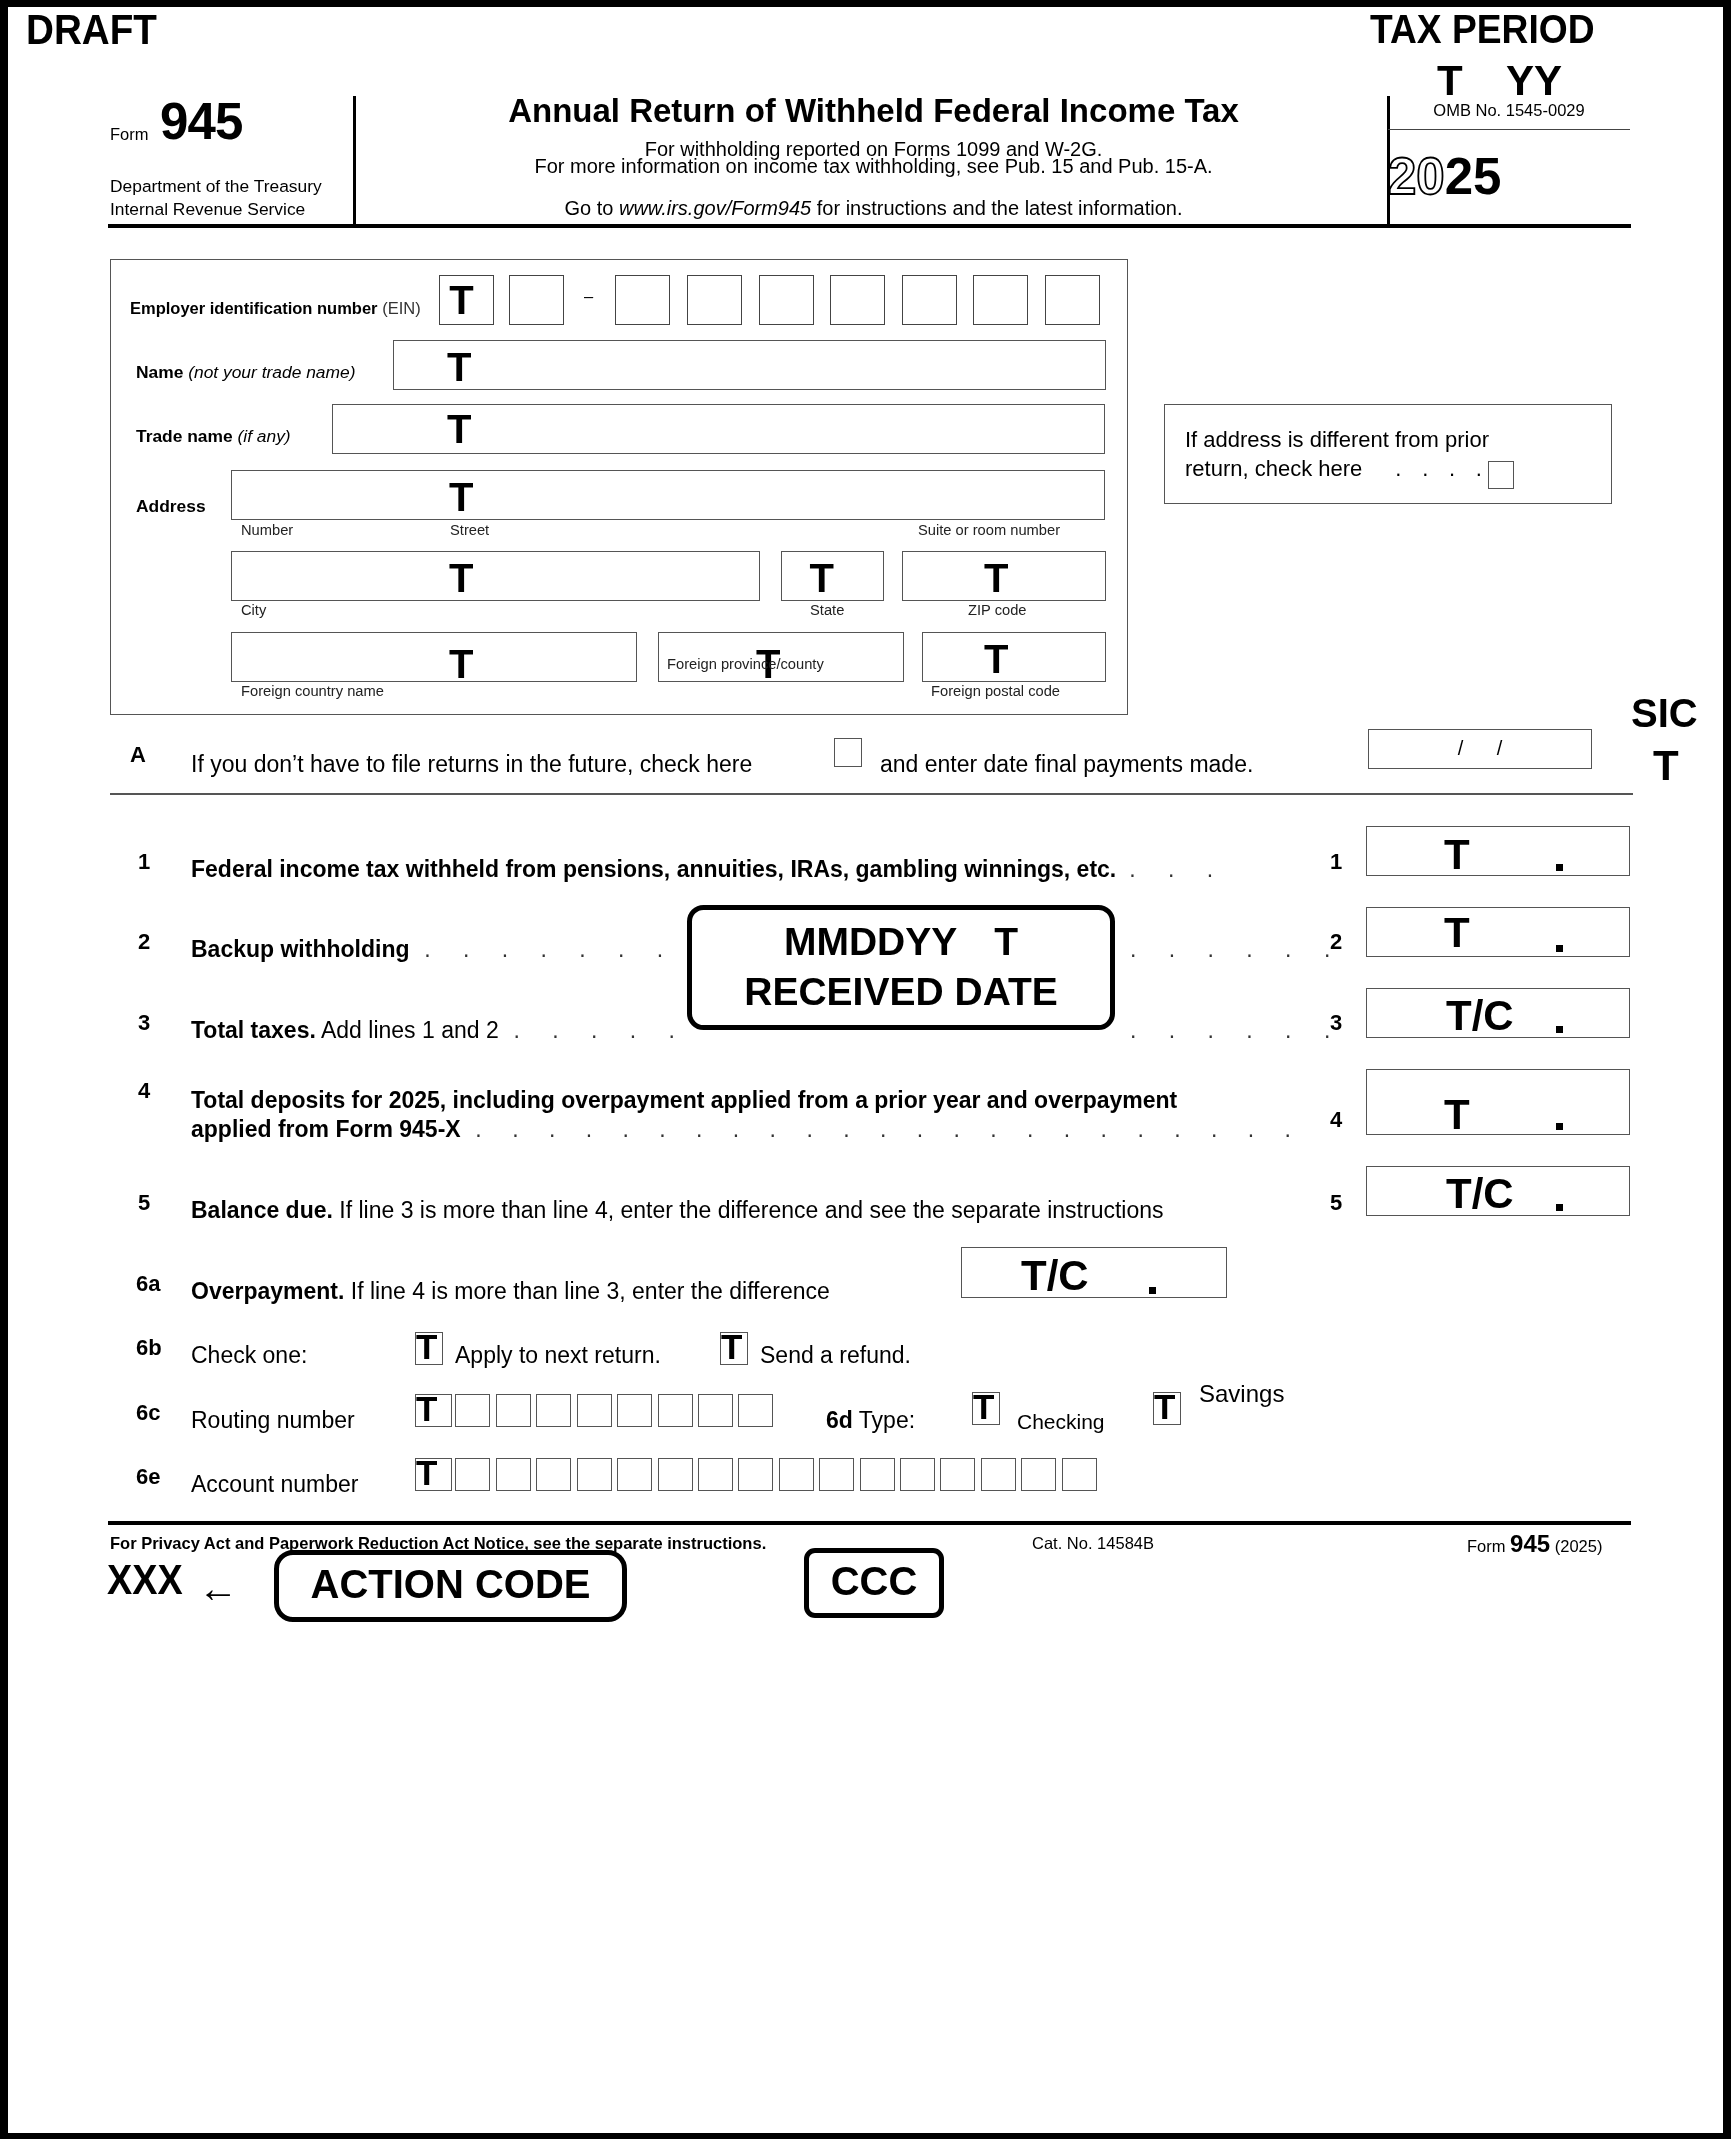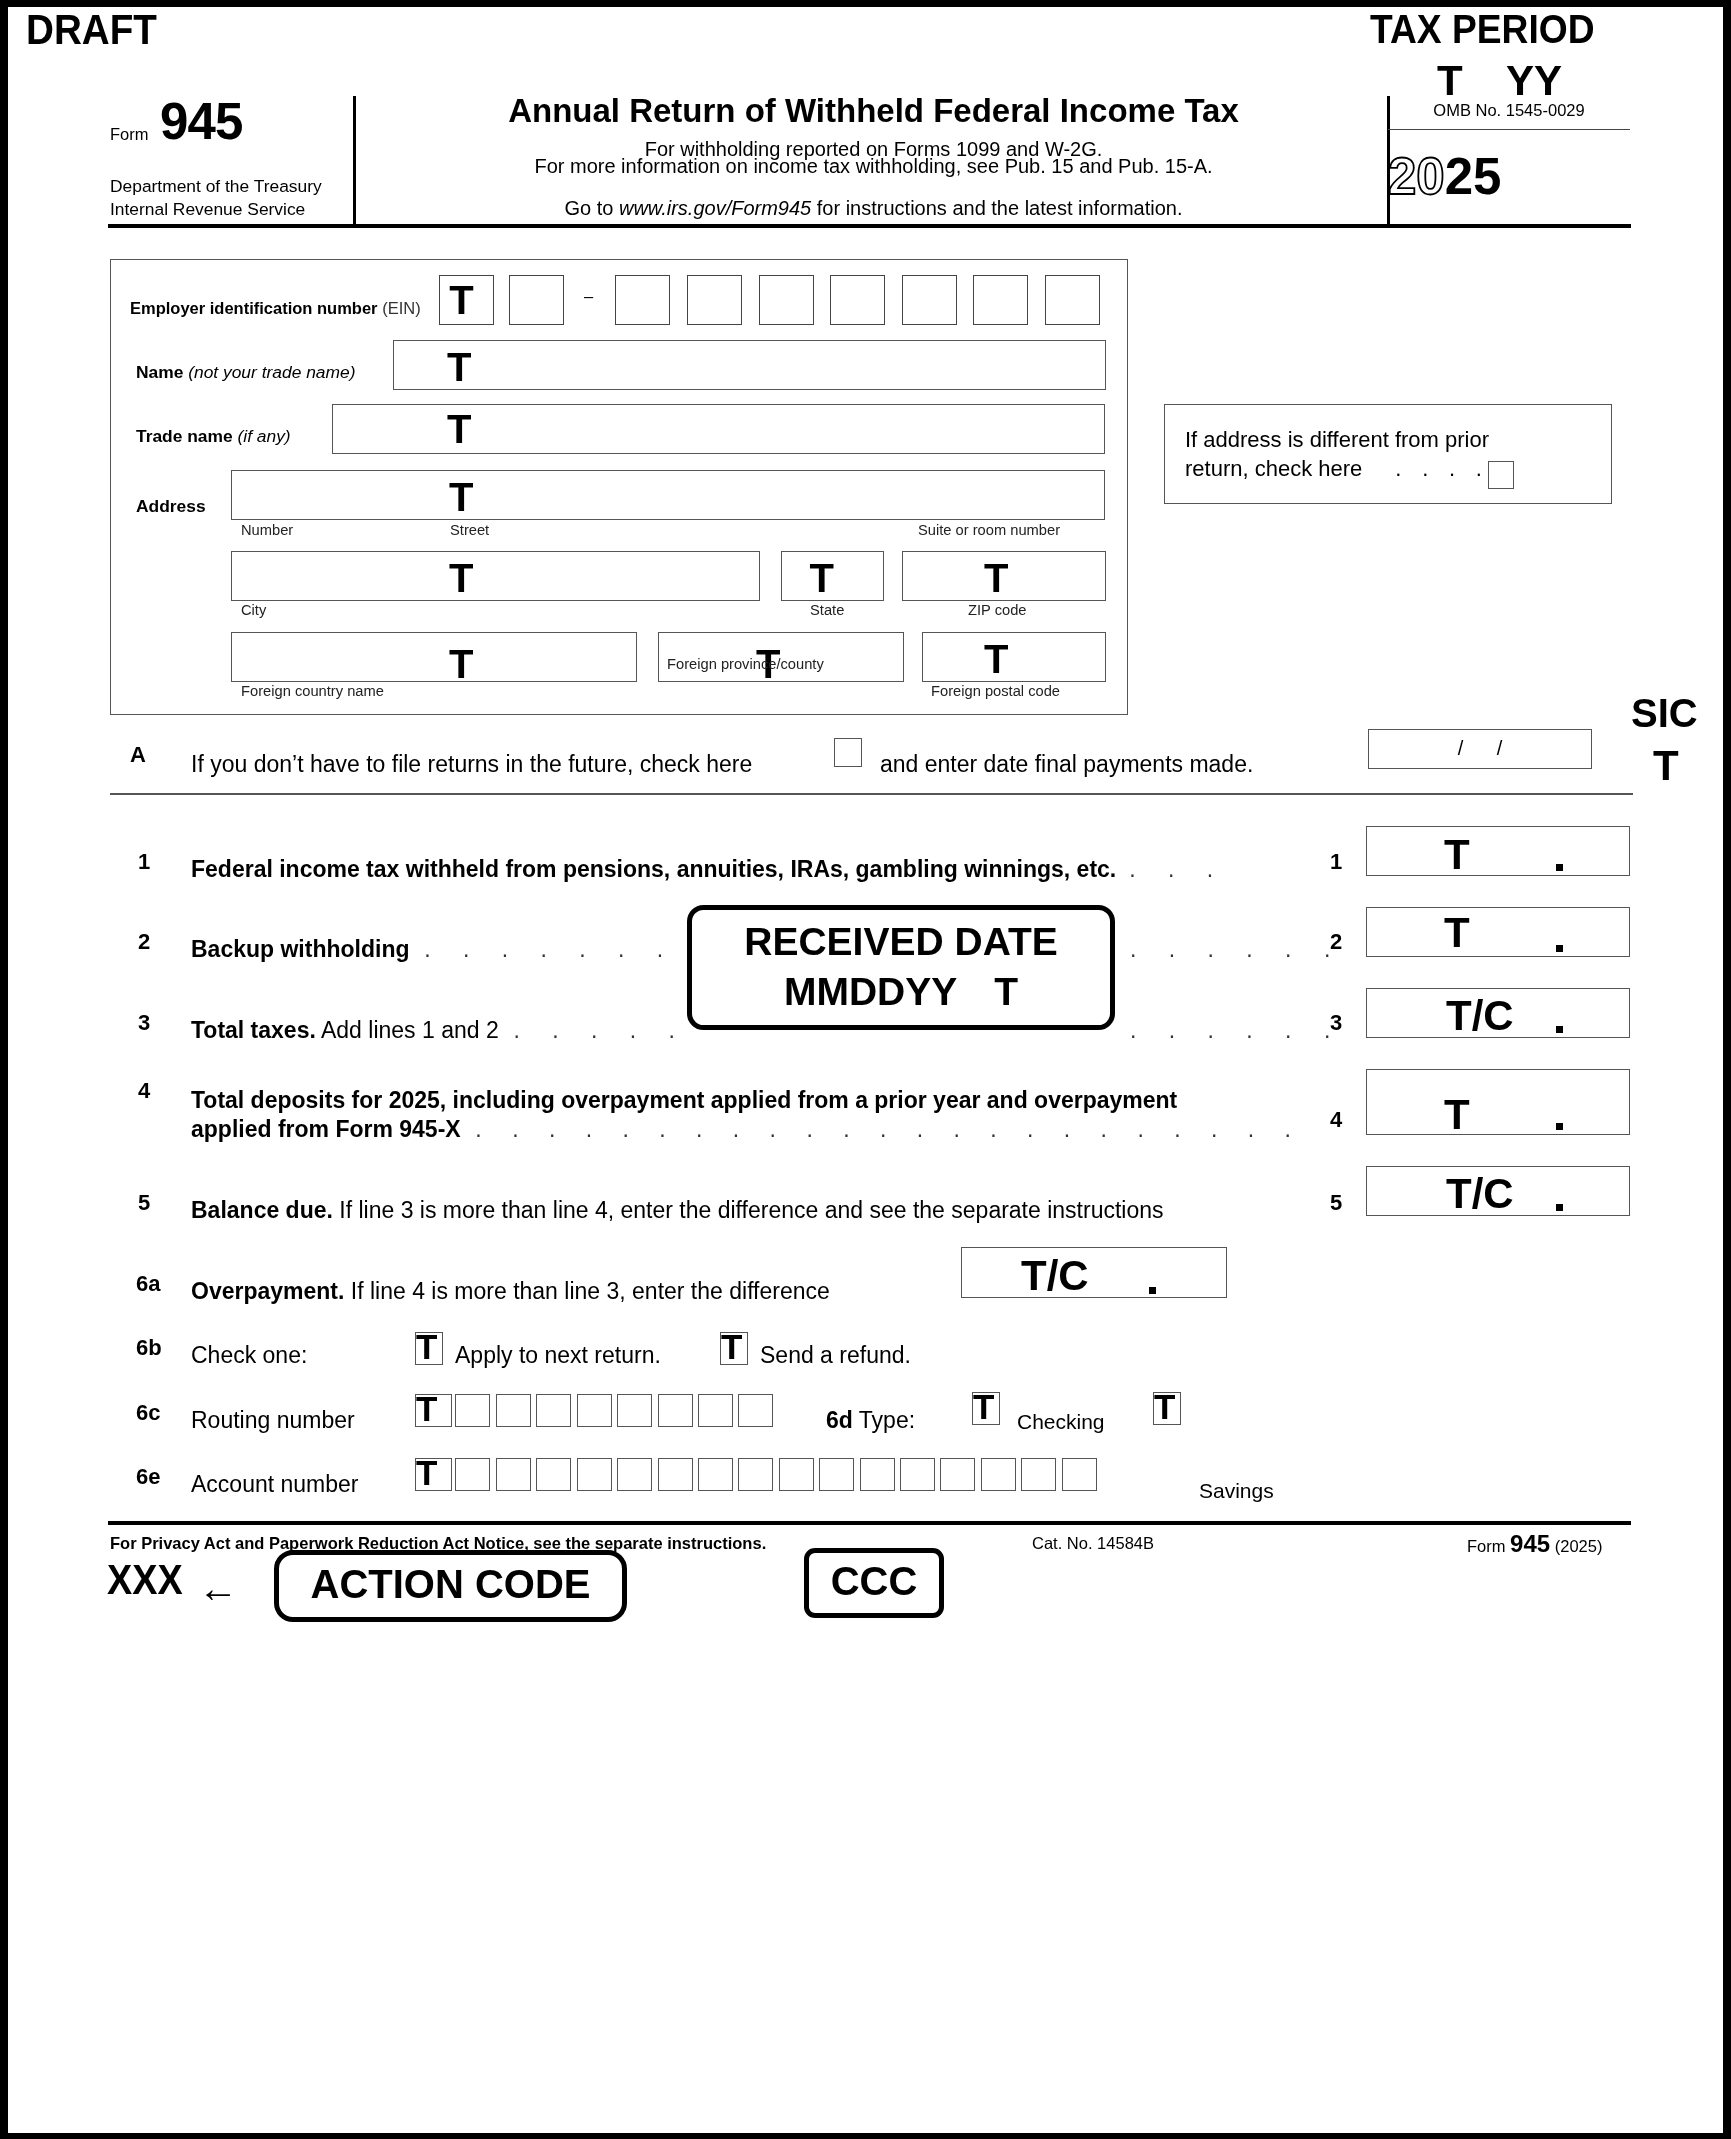--- a/index.html
+++ b/index.html
@@ -192,22 +192,22 @@
 <div class="line-num" style="left:138px;top:1010px;">3</div>
 <div class="line-txt" style="left:191px;top:1008px;"><b>Total taxes.</b><span> Add lines 1 and 2</span><span class="dots" style="margin-left:14.7px;">. . . . .</span></div>
 <div class="line-txt dots" style="left:1130px;top:1008px;">. . . . . .</div>
 <div class="line-num" style="left:1330px;top:1010px;">3</div>
 <div class="amt-box" style="top:988px;height:50px;">
     <span class="amt-val" style="top:5.5px;left:79px;">T/C</span>
     <span class="amt-dot" style="top:37px;"></span>
   </div>
 
 <div class="stamp stamp-received">
+  <div><span>MMDDYY</span><span style="margin-left:37px;">T</span></div>
   <div>RECEIVED DATE</div>
-  <div><span>MMDDYY</span><span style="margin-left:37px;">T</span></div>
 </div>
 
 <div class="line-num" style="left:138px;top:1078px;">4</div>
 <div class="line-txt" style="left:191px;top:1078px;"><b>Total deposits for 2025, including overpayment applied from a prior year and overpayment</b></div>
 <div class="line-txt" style="left:191px;top:1107px;"><b>applied from Form 945-X</b><span class="dots" style="margin-left:14.7px;letter-spacing:12px;">. . . . . . . . . . . . . . . . . . . . . . .</span></div>
 <div class="line-num" style="left:1330px;top:1107px;">4</div>
 <div class="amt-box" style="top:1069px;height:66px;">
     <span class="amt-val" style="top:24px;">T</span>
     <span class="amt-dot" style="top:53px;"></span>
   </div>
@@ -255,21 +255,21 @@
   </div>
 
 <div class="line-txt" style="left:826px;top:1398px;"><b>6d</b><span> Type:</span></div>
 <div class="tbox" style="left:972px;top:1392px;">
     <span class="tg">T</span>
   </div>
 <div class="line-txt" style="left:1017px;top:1401px;font-size:21px;">Checking</div>
 <div class="tbox" style="left:1153px;top:1392px;">
     <span class="tg">T</span>
   </div>
-<div class="line-txt" style="left:1199px;top:1470px;font-size:21px;text-align:center;">Savings</div>
+<div class="line-txt" style="left:1199px;top:1371px;font-size:24px;text-align:center;">Savings</div>
 
 <div class="line-num" style="left:136px;top:1464px;">6e</div>
 <div class="line-txt" style="left:191px;top:1462px;">Account number</div>
 <div class="tbox" style="left:415px;top:1458px;width:37px;">
     <span class="tg">T</span>
   </div>
 <div id="account-cells">
     <div class="digit-cell" style="left: 455px; top: 1458px;"></div>
     <div class="digit-cell" style="left: 496px; top: 1458px;"></div>
     <div class="digit-cell" style="left: 536px; top: 1458px;"></div>

